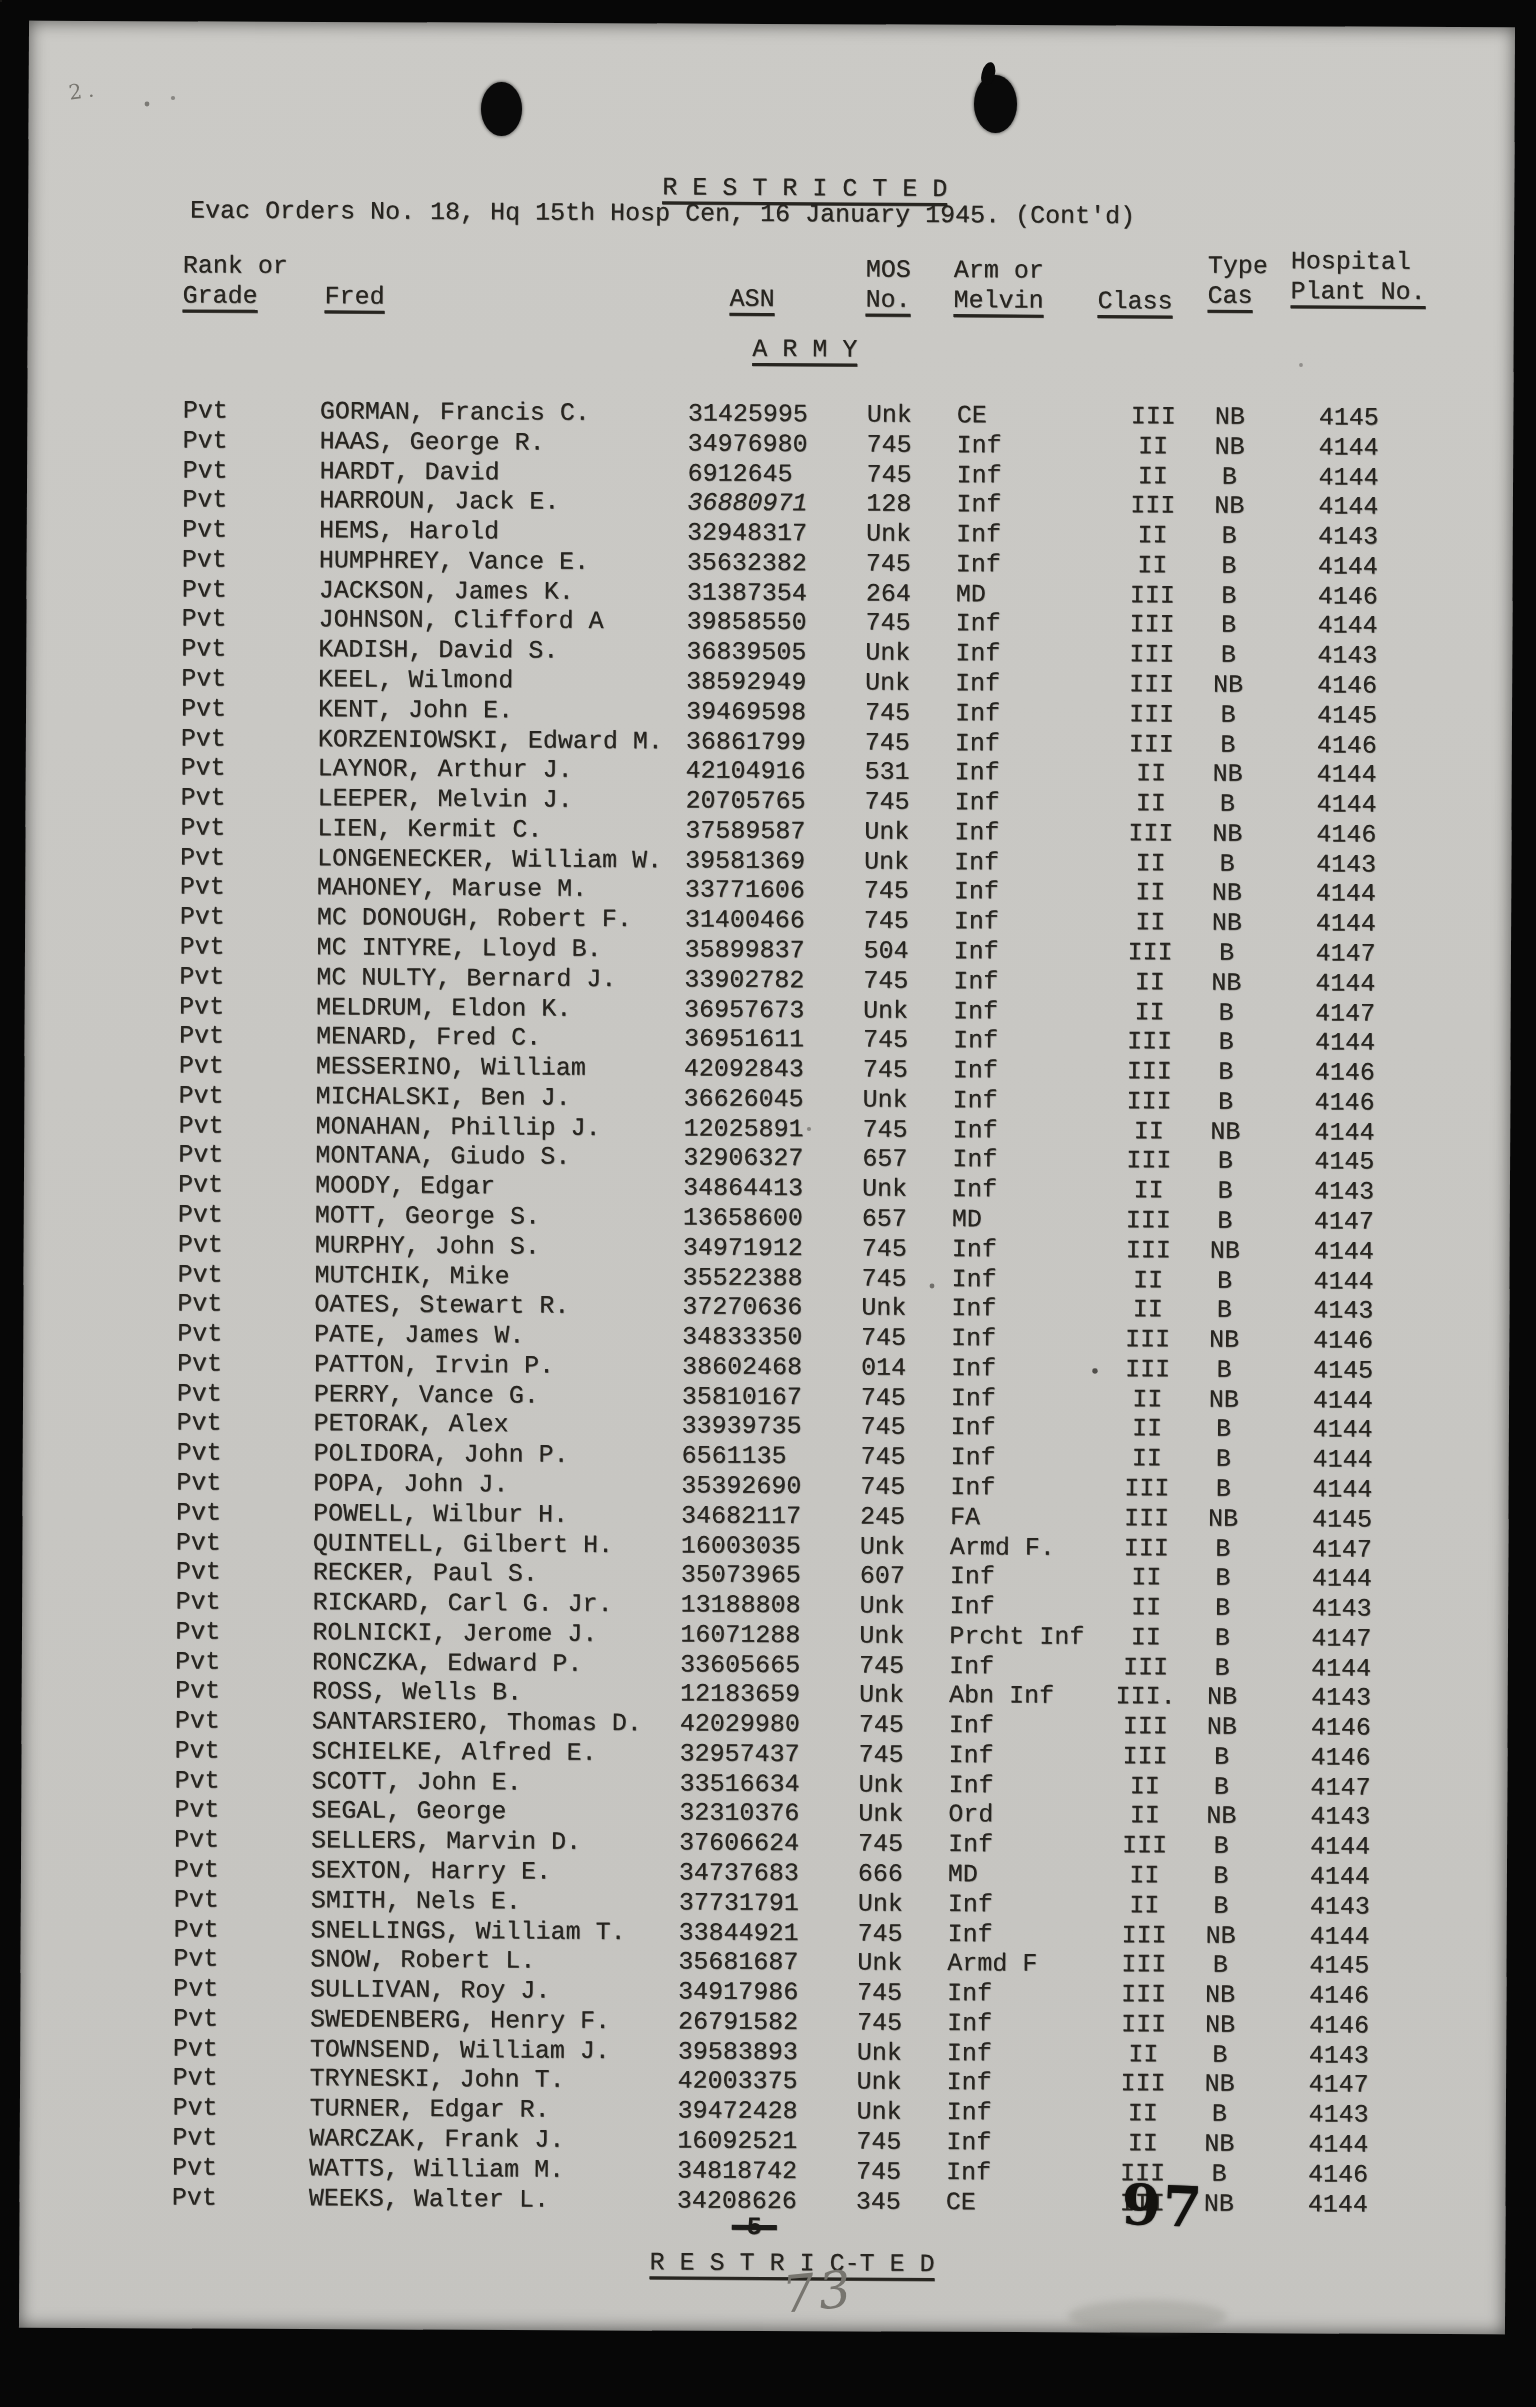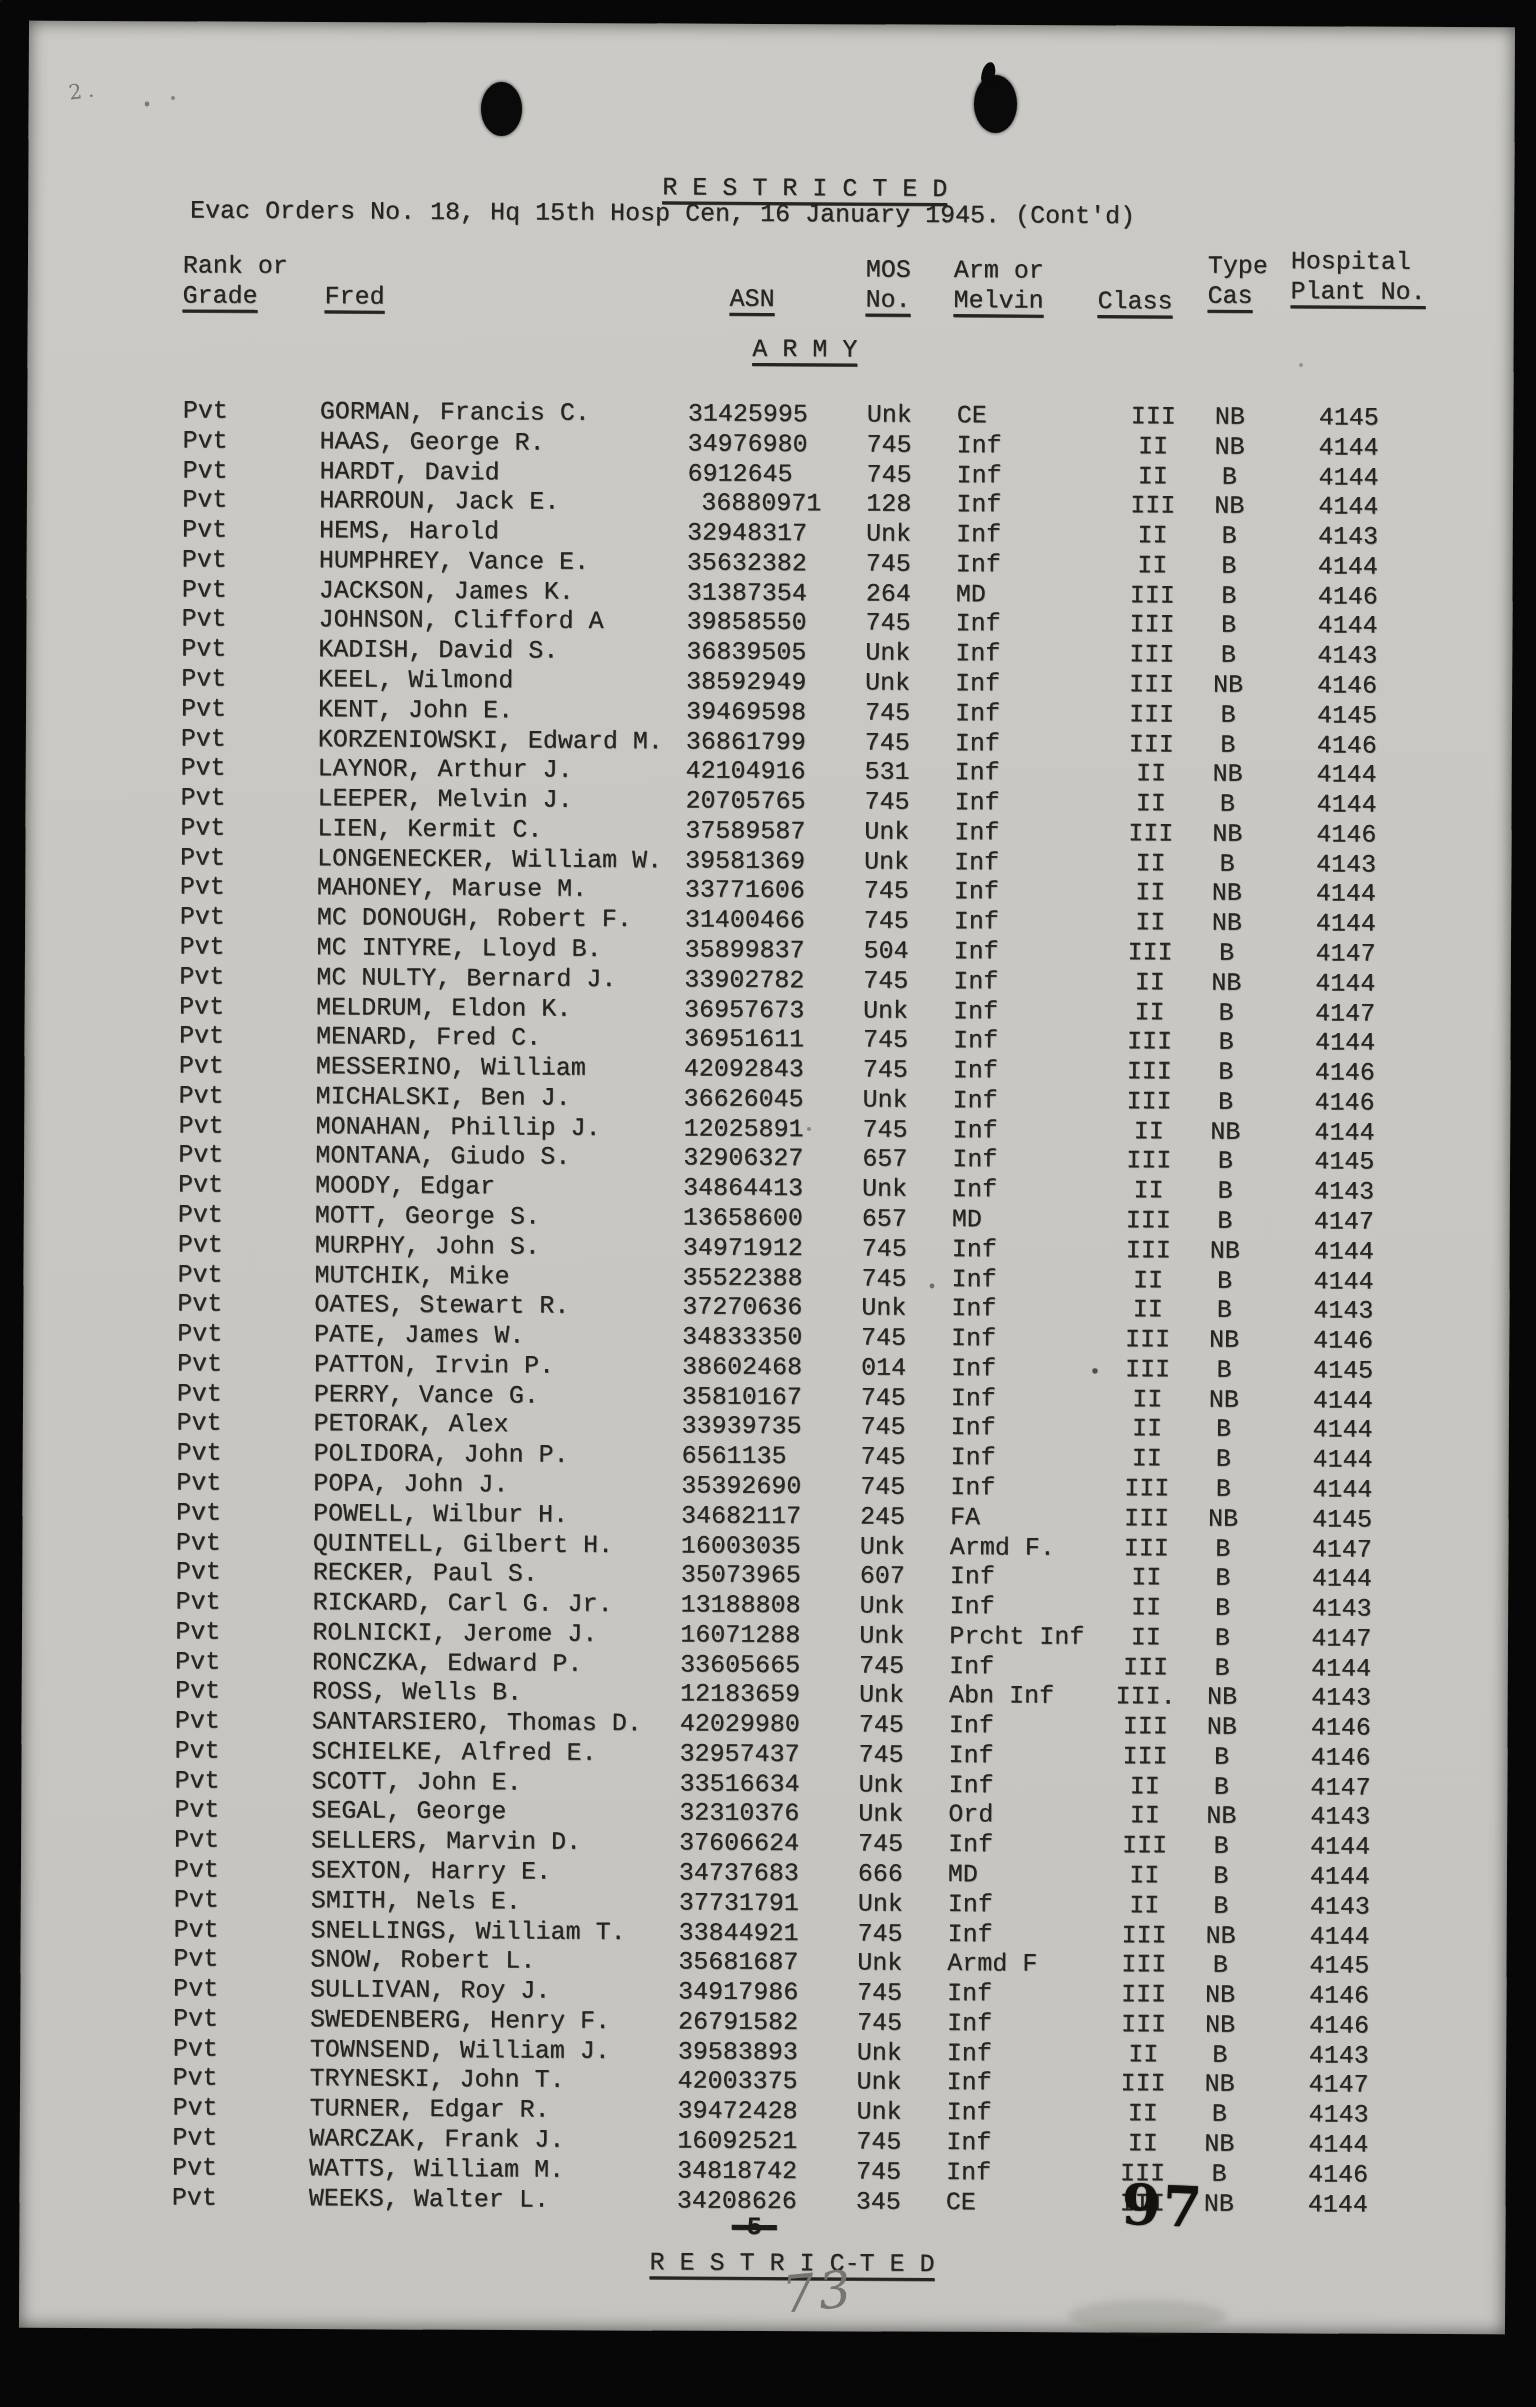--- a/index.html
+++ b/index.html
@@ -112,21 +112,21 @@
           <span class="cell c-asn" style="left: 683px;">6912645</span>
           <span class="cell c-mos" style="left: 862px;">745</span>
           <span class="cell c-service" style="left: 952px;">Inf</span>
           <span class="cell c-class" style="left: 1115px;">II</span>
           <span class="cell c-cas" style="left: 1196px;">B</span>
           <span class="cell c-plant" style="left: 1314px;">4144</span>
         </div>
         <div class="row" style="top: 489px;">
           <span class="cell c-rank" style="left: 178px;">Pvt</span>
           <span class="cell c-name" style="left: 315px;">HARROUN, Jack E.</span>
-          <span class="cell c-asn" style="left: 697px;">36880971</span>
+          <span class="cell c-asn" style="left: 683px; font-style: italic;">36880971</span>
           <span class="cell c-mos" style="left: 862px;">128</span>
           <span class="cell c-service" style="left: 952px;">Inf</span>
           <span class="cell c-class" style="left: 1115px;">III</span>
           <span class="cell c-cas" style="left: 1196px;">NB</span>
           <span class="cell c-plant" style="left: 1314px;">4144</span>
         </div>
         <div class="row" style="top: 519px;">
           <span class="cell c-rank" style="left: 178px;">Pvt</span>
           <span class="cell c-name" style="left: 315px;">HEMS, Harold</span>
           <span class="cell c-asn" style="left: 683px;">32948317</span>

